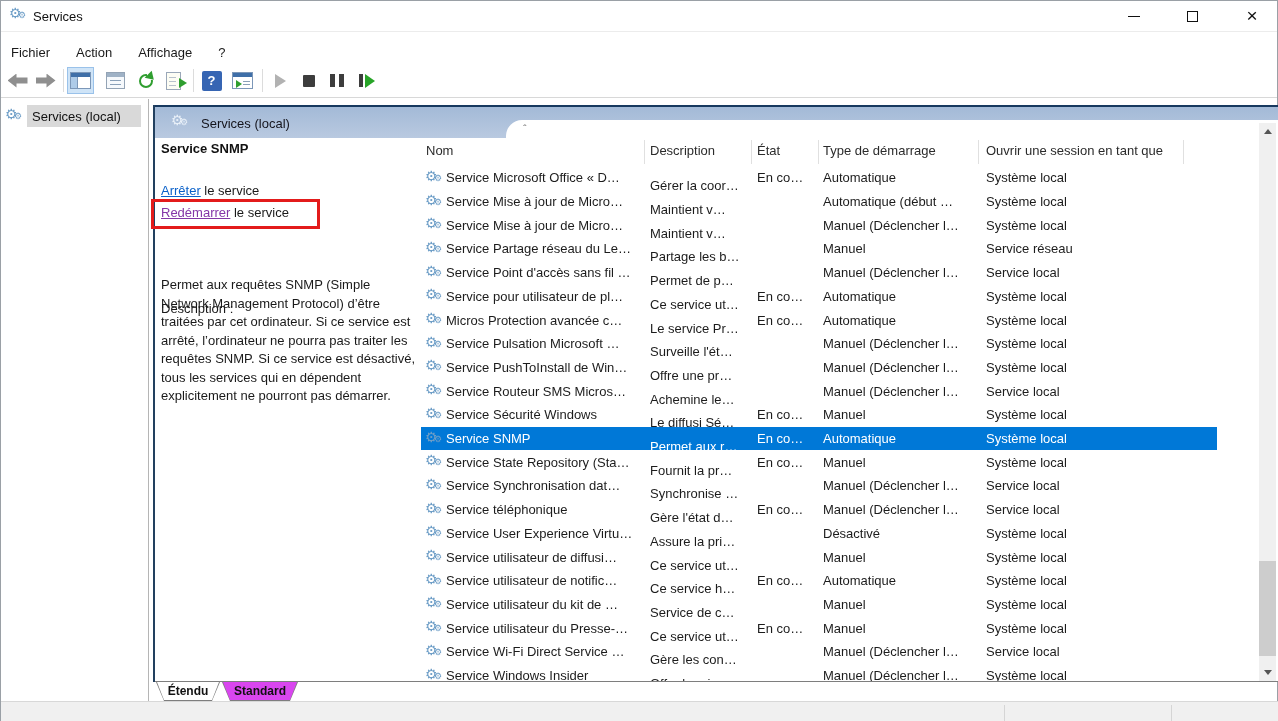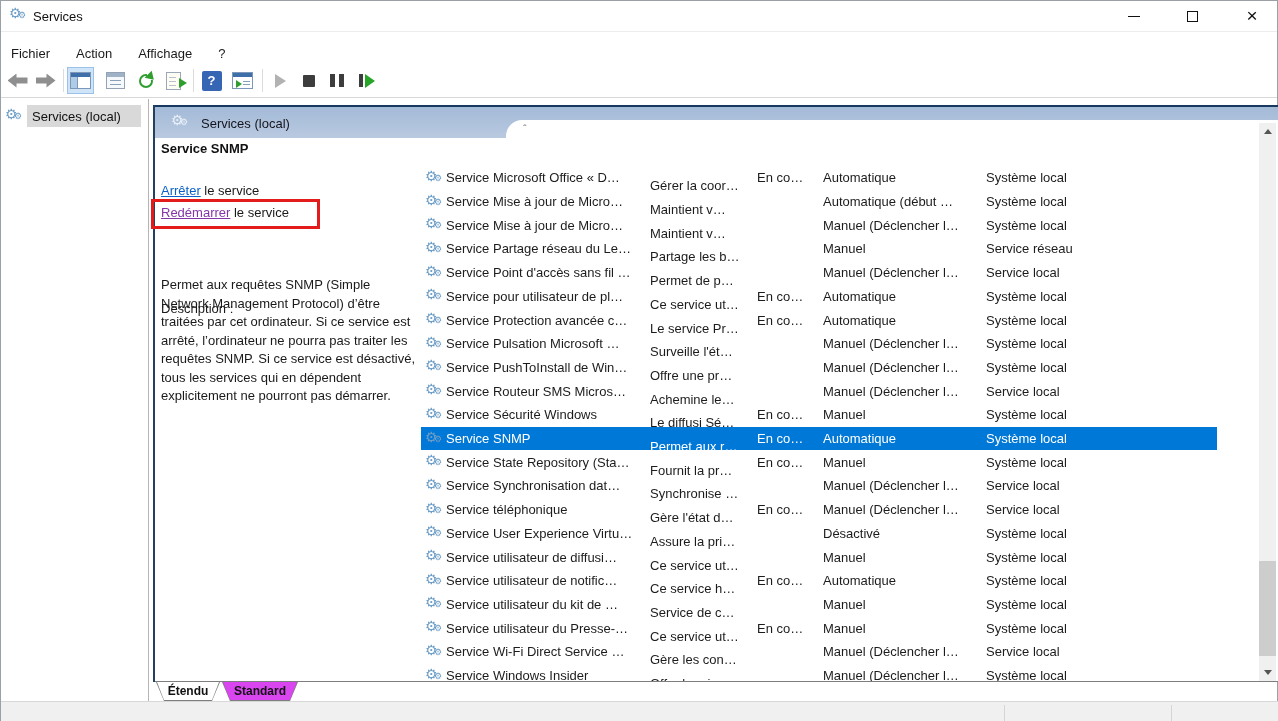--- a/index.html
+++ b/index.html
@@ -10,21 +10,21 @@
   .titlebar { position:absolute; left:0; top:0; width:100%; height:31px; background:#fff; border-bottom:1px solid #ececec; }
   .app-icon { position:absolute; left:8px; top:6px; }
   .title { position:absolute; left:32px; top:8px; font-size:13px; color:#111; }
   .wc { position:absolute; top:0; width:46px; height:31px; display:flex; align-items:center; justify-content:center; }
   .wc-min { left:1110px; } .wc-max { left:1168px; } .wc-close { left:1228px; }
   .min-glyph { width:12px; height:1px; background:#111; }
   .max-glyph { width:11px; height:11px; border:1px solid #111; }
   .close-glyph { font-size:19px; font-weight:300; color:#111; line-height:1; margin-top:-2px; }
 
   
-  .menubar { position:absolute; left:0; top:32px; width:100%; height:42px; background:#fff; border-bottom:1px solid #22c55e; display:flex; align-items:center; padding-left:10px; }
+  .menubar { position:absolute; left:0; top:32px; width:100%; height:42px; background:#fff; border-bottom:3px solid #22c55e; display:flex; align-items:center; padding-left:10px; }
   .menu-item { font-size:13px; color:#1a1a1a; margin-right:26px; cursor:default; }
 
   
   .toolbar { position:absolute; left:0; top:62px; width:100%; height:35px; background:#fff; border-bottom:1px solid #d8d8d8; }
   .tb { position:absolute; top:4px; width:27px; height:27px; display:flex; align-items:center; justify-content:center; }
   .tb.active { background:#cfe4f7; border:1px solid #9ac2ea; }
   .tsep { position:absolute; top:6px; width:1px; height:23px; background:#dcdcdc; }
   .arrow-back, .arrow-fwd { width:20px; height:14px; background:#8f8f8f; }
   .arrow-back { clip-path:polygon(0 50%, 45% 0, 45% 28%, 100% 28%, 100% 72%, 45% 72%, 45% 100%); }
   .arrow-fwd  { clip-path:polygon(100% 50%, 55% 0, 55% 28%, 0 28%, 0 72%, 55% 72%, 55% 100%); }
@@ -242,20 +242,32 @@
   <div class="detail">
     <div class="svc-title">Service SNMP</div>
     <div class="link-line ll-stop"><a href="#" class="stop">Arrêter</a><span> le service</span></div>
     <div class="link-line ll-restart"><a href="#" class="restart">Redémarrer</a><span> le service</span></div>
     <div class="desc-label">Description :</div>
     <div class="desc-text">Permet aux requêtes SNMP (Simple Network Management Protocol) d’être traitées par cet ordinateur. Si ce service est arrêté, l’ordinateur ne pourra pas traiter les requêtes SNMP. Si ce service est désactivé, tous les services qui en dépendent explicitement ne pourront pas démarrer.</div>
   </div>
   <div class="red-box"></div>
 
   <div class="sort-caret">ˆ</div>
+  <div class="lv-header">
+    <span class="hc" style="left:5px">Nom</span>
+    <span class="hc" style="left:229px">Description</span>
+    <span class="hc" style="left:336px">État</span>
+    <span class="hc" style="left:402px">Type de démarrage</span>
+    <span class="hc" style="left:565px">Ouvrir une session en tant que</span>
+    <div class="hsep" style="left:223px"></div>
+    <div class="hsep" style="left:330px"></div>
+    <div class="hsep" style="left:397px"></div>
+    <div class="hsep" style="left:557px"></div>
+    <div class="hsep" style="left:762px"></div>
+  </div>
   <div class="rows">
       <div class="row" style="top: 0px;">
         <span class="cell c1">
           <span class="gear gear-blue">
             <span class="g1">⚙</span>
             <span class="g2">⚙</span>
           </span>
           <span class="nm">Service Microsoft Office « D…</span>
         </span>
         <span class="cell c2">Gérer la coor…</span>
@@ -327,21 +339,21 @@
         <span class="cell c3">En co…</span>
         <span class="cell c4">Automatique</span>
         <span class="cell c5">Système local</span>
       </div>
       <div class="row" style="top: 142.2px;">
         <span class="cell c1">
           <span class="gear gear-blue">
             <span class="g1">⚙</span>
             <span class="g2">⚙</span>
           </span>
-          <span class="nm">Service Protection avancée c…</span>
+          <span class="nm">Micros Protection avancée c…</span>
         </span>
         <span class="cell c2">Le service Pr…</span>
         <span class="cell c3">En co…</span>
         <span class="cell c4">Automatique</span>
         <span class="cell c5">Système local</span>
       </div>
       <div class="row" style="top: 165.9px;">
         <span class="cell c1">
           <span class="gear gear-blue">
             <span class="g1">⚙</span>

